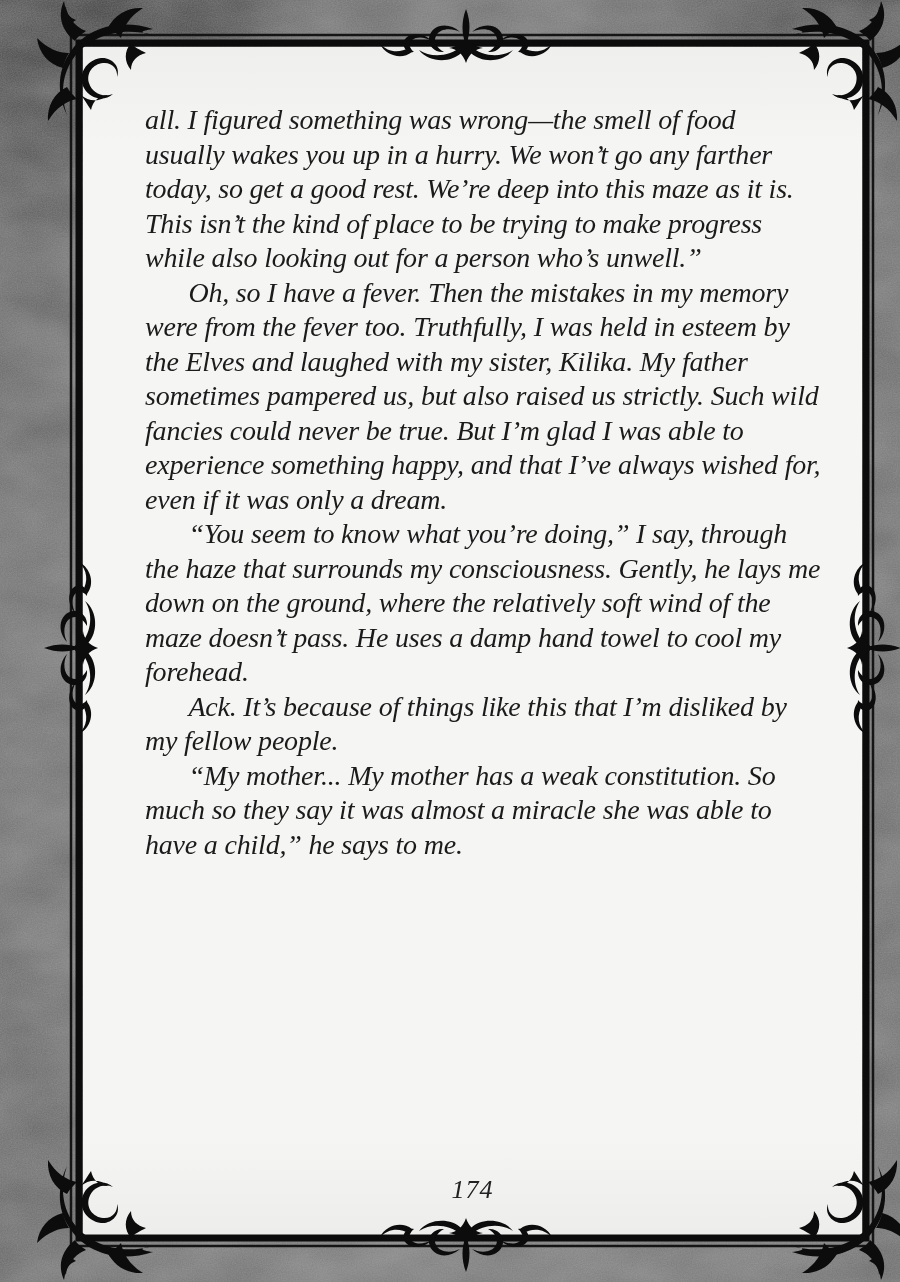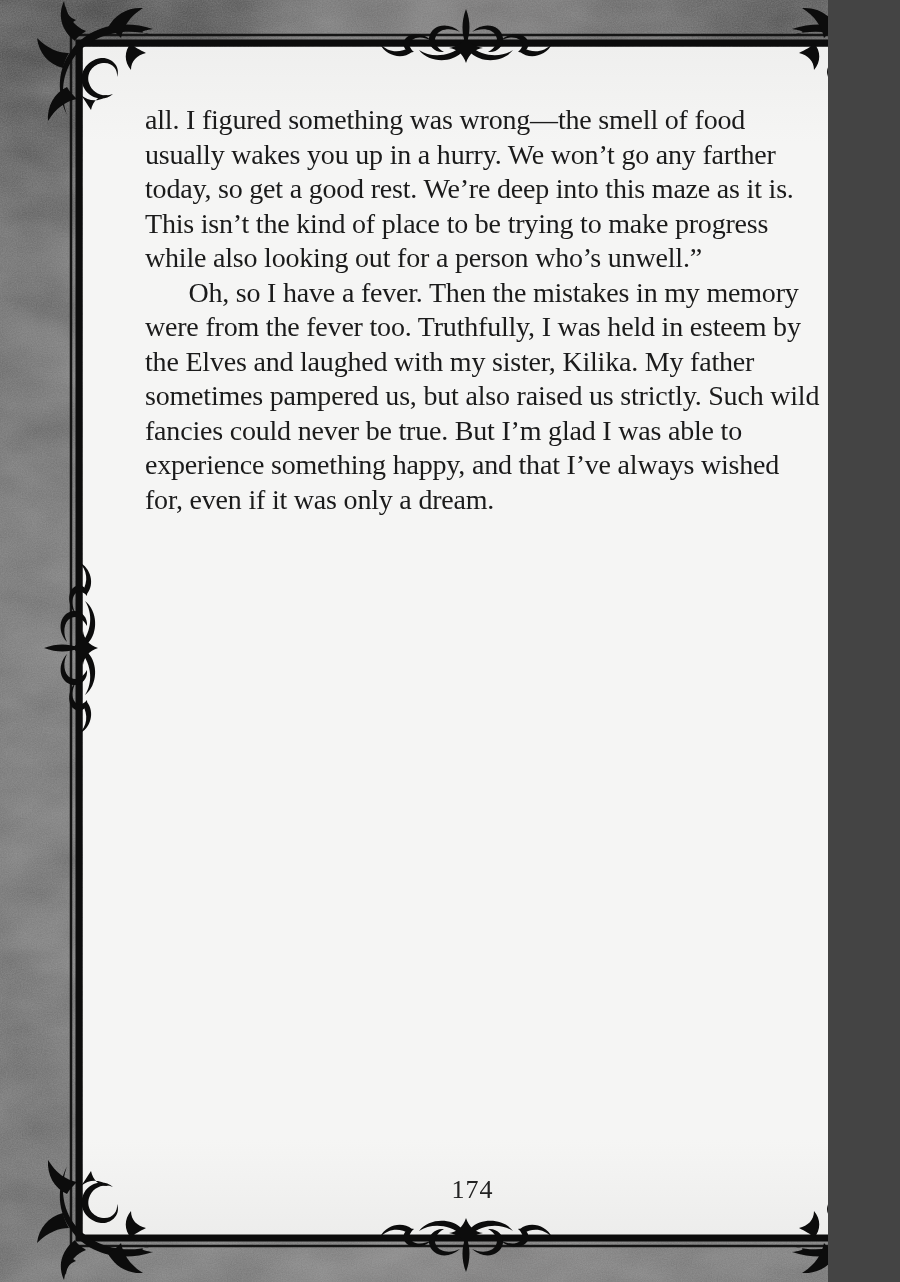--- a/index.html
+++ b/index.html
@@ -1,29 +1,30 @@
 <!DOCTYPE html>
 <html><head>
 <meta charset="utf-8">
 <style>
   html, body { margin: 0; padding: 0; }
   body { background: #444; }
 
   .stage {
     position: relative;
-    width: 828px;
+    width: 900px;
     height: 1282px;
     overflow: hidden;
     background:
       radial-gradient(620px 420px at 6% -2%, rgba(0,0,0,0.50), rgba(0,0,0,0) 62%),
       radial-gradient(520px 360px at 97% -2%, rgba(0,0,0,0.38), rgba(0,0,0,0) 60%),
       radial-gradient(500px 700px at -5% 55%, rgba(255,255,255,0.07), rgba(0,0,0,0) 55%),
       radial-gradient(900px 500px at 50% 115%, rgba(255,255,255,0.05), rgba(0,0,0,0) 60%),
       linear-gradient(90deg, #646464, #6f6f6f 22%, #757474 58%, #6b6b6b);
     font-family: "Liberation Serif", "DejaVu Serif", serif;
+    font-style: italic;
   }
 
   .grain {
     position: absolute;
     left: 0; top: 0;
     z-index: 1;
     pointer-events: none;
   }
 
   .page {
@@ -87,20 +88,23 @@
       </filter>
     </defs>
     <rect width="900" height="1282" filter="url(#blotch)" style="mix-blend-mode:overlay; opacity:0.45"></rect>
     <rect width="900" height="1282" filter="url(#fineGrain)" style="mix-blend-mode:overlay; opacity:0.35"></rect>
   </svg>
 
   <div class="page">
     <div class="text-block">
       <p class="noindent">all. I figured something was wrong—the smell of food usually wakes you up in a hurry. We won’t go any farther today, so get a good rest. We’re deep into this maze as it is. This isn’t the kind of place to be trying to make progress while also looking out for a person who’s unwell.”</p>
       <p>Oh, so I have a fever. Then the mistakes in my memory were from the fever too. Truthfully, I was held in esteem by the Elves and laughed with my sister, Kilika. My father sometimes pampered us, but also raised us strictly. Such wild fancies could never be true. But I’m glad I was able to experience something happy, and that I’ve always wished for, even if it was only a dream.</p>
+      <p>“You seem to know what you’re doing,” I say, through the haze that surrounds my consciousness. Gently, he lays me down on the ground, where the relatively soft wind of the maze doesn’t pass. He uses a damp hand towel to cool my forehead.</p>
+      <p>Ack. It’s because of things like this that I’m disliked by my fellow people.</p>
+      <p>“My mother... My mother has a weak constitution. So much so they say it was almost a miracle she was able to have a child,” he says to me.</p>
     </div>
     <div class="page-number">174</div>
   </div>
 
   <svg class="frame" width="900" height="1282" viewBox="0 0 900 1282">
     <defs>
 
       <g id="corner" fill="#0c0c0c">
         <path d="M74,-14 C40,-25 8,-15 -8,8 C-21,26 -23,49 -12,72 C-19,51 -17,30 -4,13 C12,-7 42,-17 74,-8 C60,-10 60,-12 74,-14 Z"></path>
         <path d="M22,15 C7,17 -2,32 5,45 C11,56 25,59 34,51 C24,55 13,50 10,40 C7,30 14,21 24,20 C33,19 39,26 38,34 C42,24 33,14 22,15 Z"></path>

